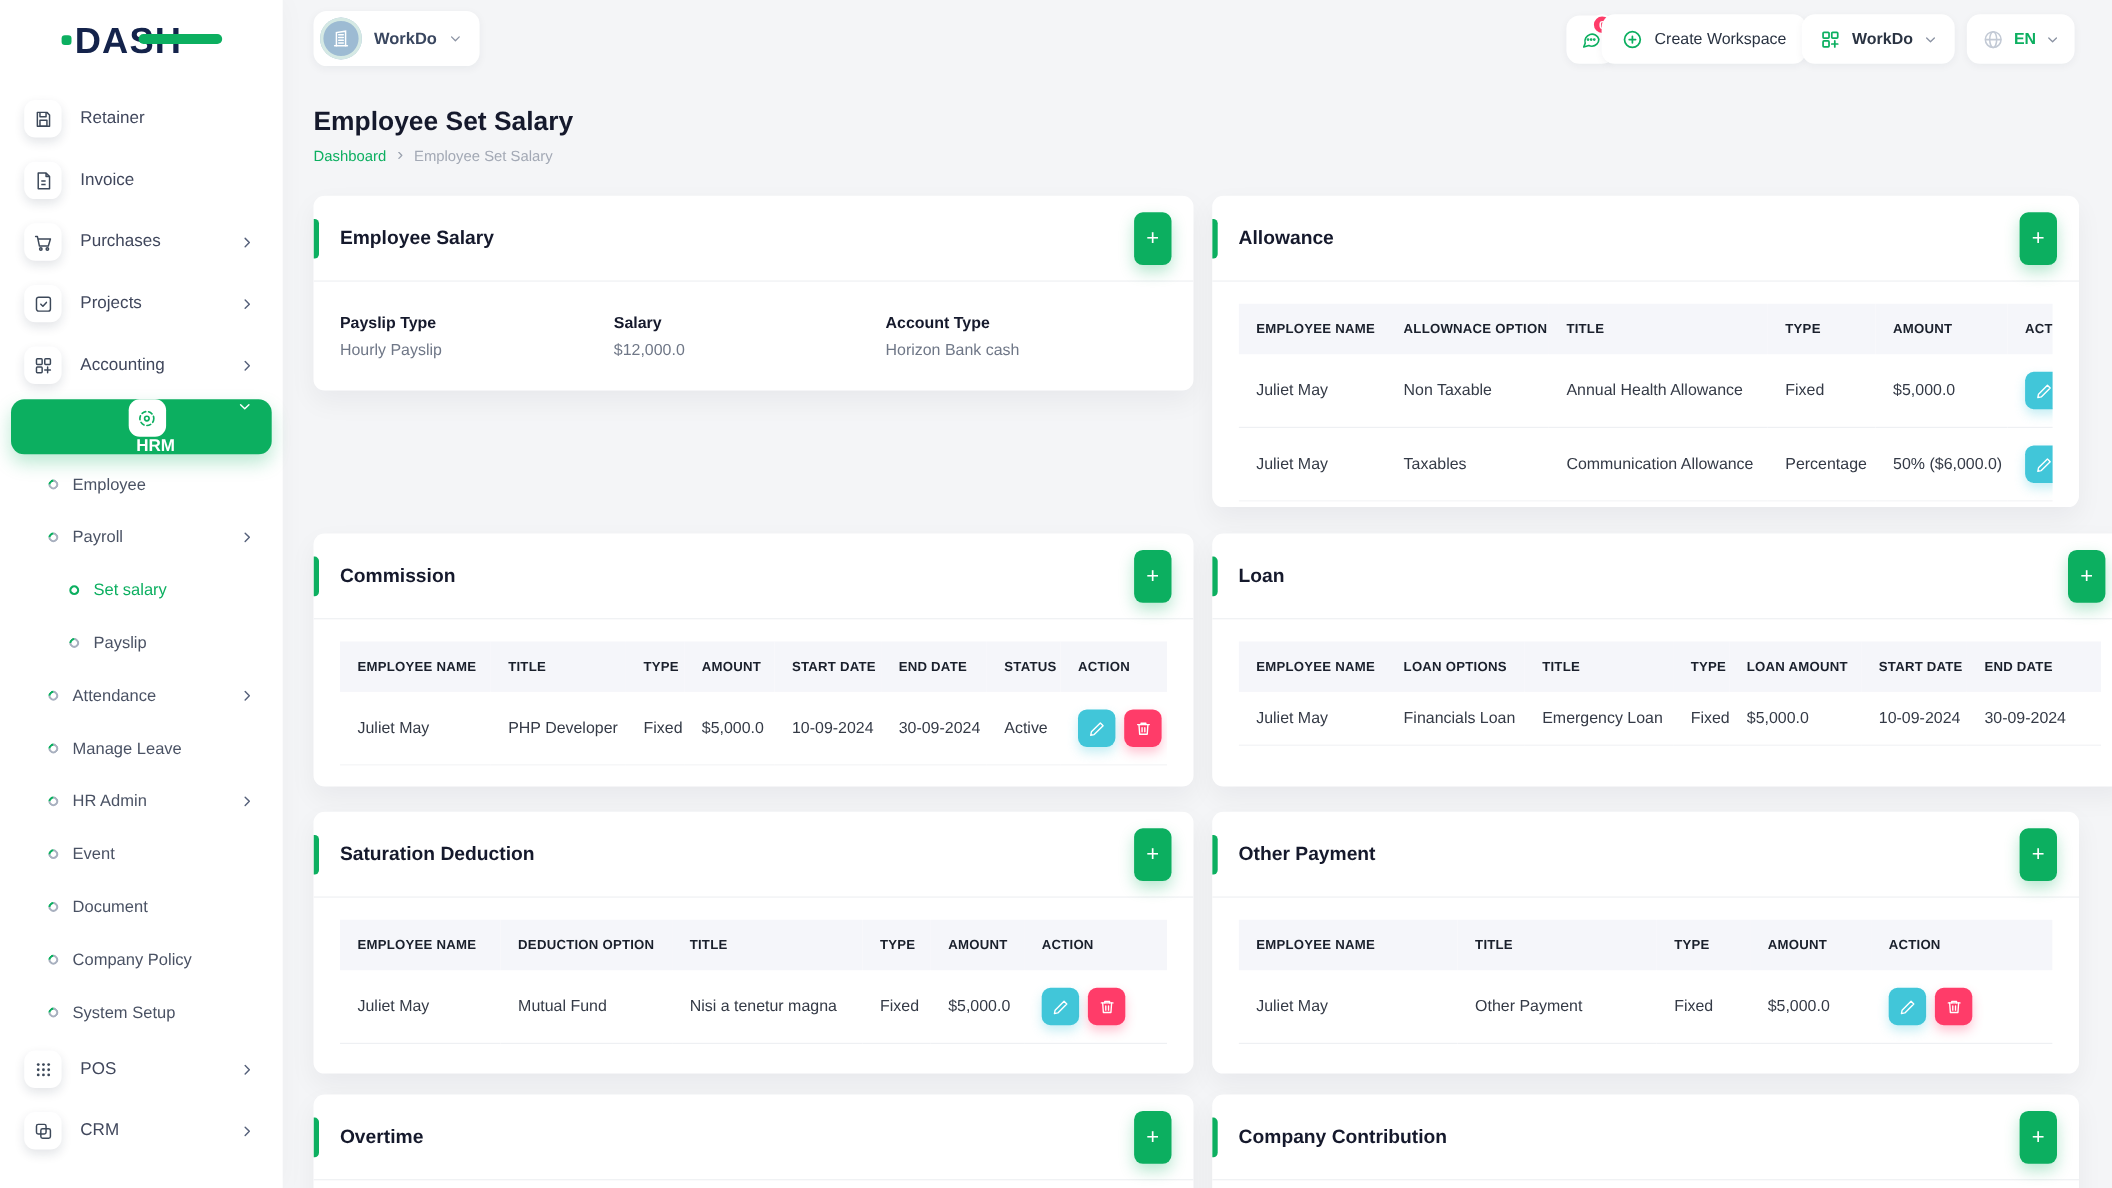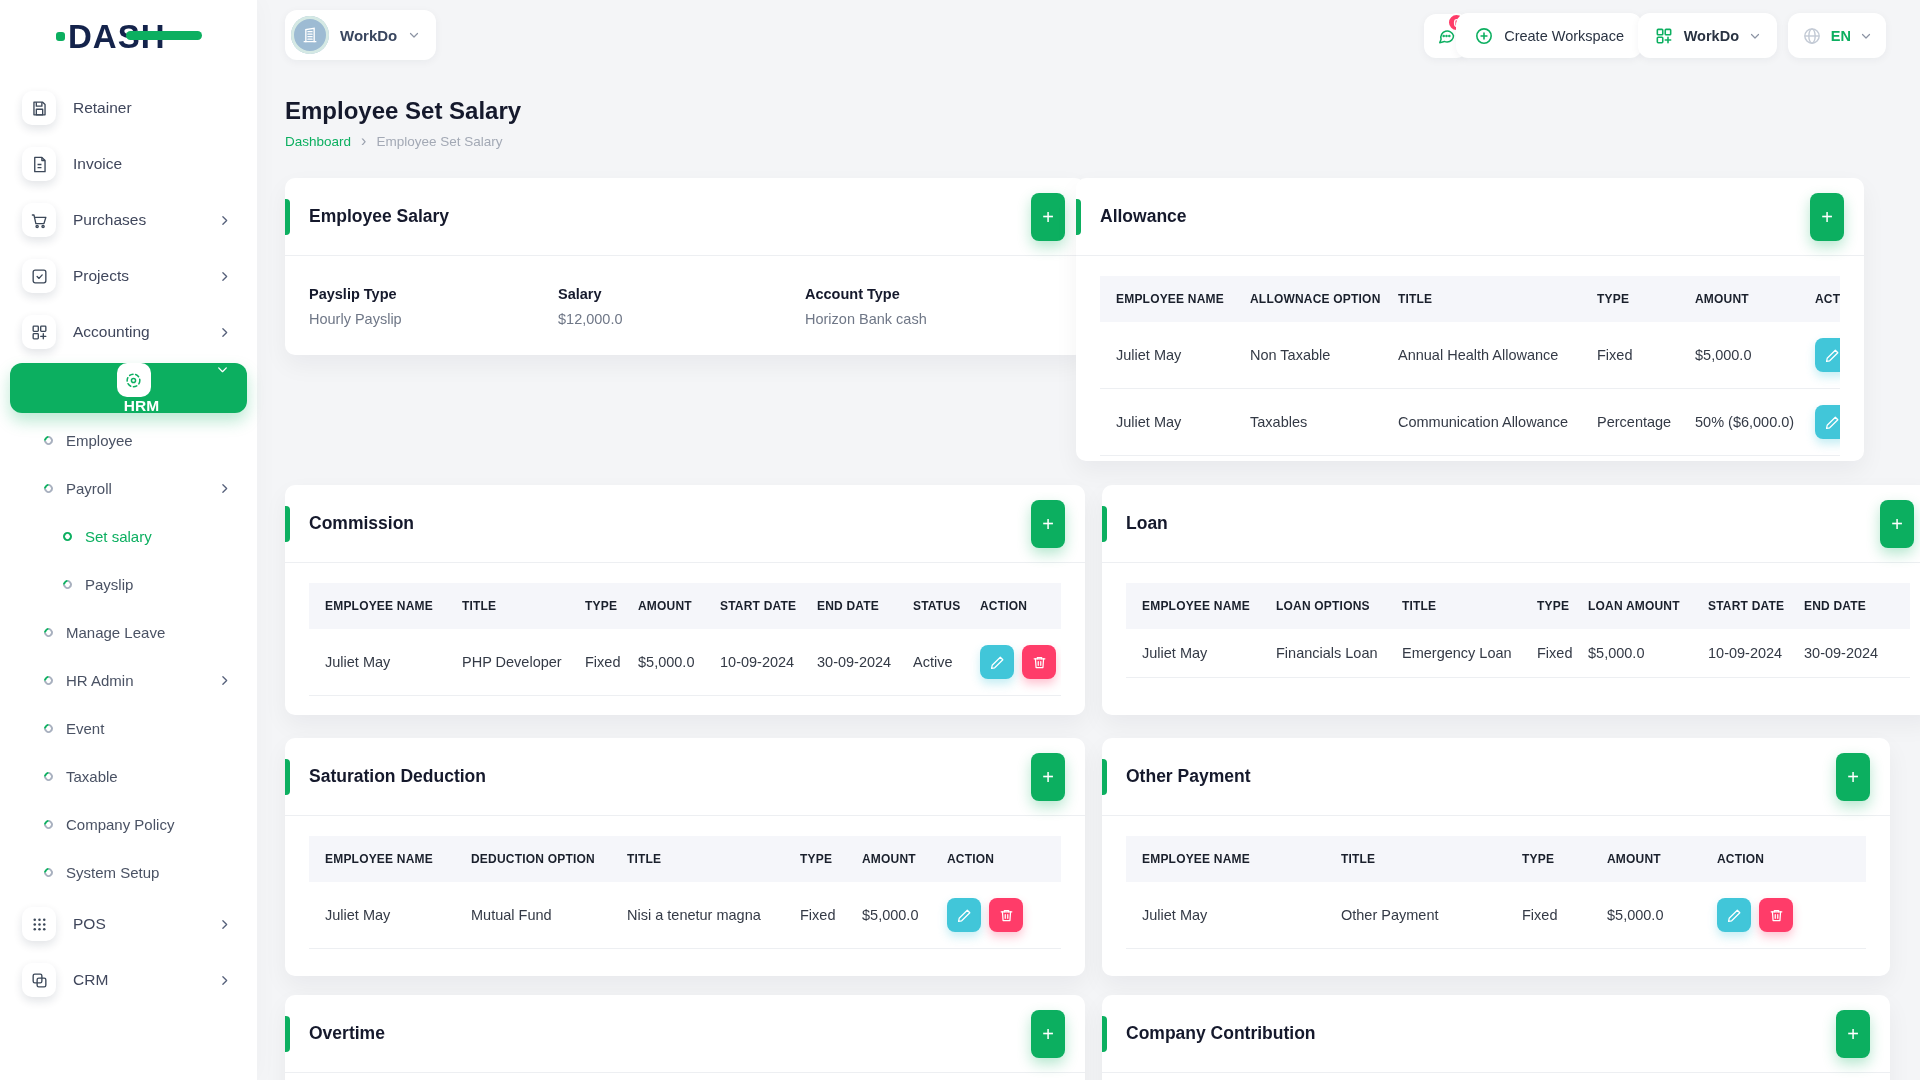--- a/index.html
+++ b/index.html
@@ -68,21 +68,21 @@
   
   .card { position:absolute; background:#fff; border-radius:10px; box-shadow:0 10px 24px rgba(16,24,40,.05); overflow:hidden; }
   .card-header { position:relative; height:78px; display:flex; align-items:center; padding:0 24px; border-bottom:1px solid #edeff2; }
   .card-header::before { content:""; position:absolute; left:0; top:21px; width:5px; height:36px; background:var(--primary,#0CAF60); border-radius:0 4px 4px 0; }
   .card-title { font-size:17.5px; font-weight:700; color:#15192c; }
   .add-btn { position:absolute; right:20px; top:15px; width:34px; height:48px; border-radius:8px;
     background:var(--primary,#0CAF60); color:#fff; font-size:20px; font-weight:500;
     display:flex; align-items:center; justify-content:center; border:none; cursor:pointer;
     box-shadow:0 6px 14px rgba(12,175,96,.3); }
   #card-employee-salary { left:285px; top:178px; width:800px; height:177px; }
-  #card-allowance { left:1076px; top:178px; width:788px; height:283px; }
+  #card-allowance { left:1102px; top:178px; width:788px; height:283px; }
   #card-commission { left:285px; top:485px; width:800px; height:230px; }
   #card-loan { left:1102px; top:485px; width:832px; height:230px; }
   #card-saturation { left:285px; top:738px; width:800px; height:238px; }
   #card-other-payment { left:1102px; top:738px; width:788px; height:238px; }
   #card-overtime { left:285px; top:995px; width:800px; height:170px; }
   #card-company-contribution { left:1102px; top:995px; width:788px; height:170px; }
   .fields { display:grid; grid-template-columns:249px 247px 1fr; padding:30px 24px; }
   .field-label { font-size:14.5px; font-weight:700; color:#15192c; }
   .field-value { font-size:14.5px; color:#6f7787; margin-top:9px; }
   .table-wrap { margin:20px 24px 0 24px; overflow:hidden; }
@@ -217,38 +217,47 @@
       <div class="submenu-item level2 active">
         <span class="bullet"></span>
         <span class="submenu-label">Set salary</span>
       </div>
       <div class="submenu-item level2">
         <span class="bullet"></span>
         <span class="submenu-label">Payslip</span>
       </div>
       <div class="submenu-item">
         <span class="bullet"></span>
+        <span class="submenu-label">Attendance</span>
+        <span class="menu-arrow">
+            <svg viewBox="0 0 24 24" fill="none" stroke="currentColor" stroke-width="2.4" stroke-linecap="round" stroke-linejoin="round">
+              <path d="M9 5l7 7-7 7"></path>
+            </svg>
+          </span>
+      </div>
+      <div class="submenu-item">
+        <span class="bullet"></span>
         <span class="submenu-label">Manage Leave</span>
       </div>
       <div class="submenu-item">
         <span class="bullet"></span>
         <span class="submenu-label">HR Admin</span>
         <span class="menu-arrow">
             <svg viewBox="0 0 24 24" fill="none" stroke="currentColor" stroke-width="2.4" stroke-linecap="round" stroke-linejoin="round">
               <path d="M9 5l7 7-7 7"></path>
             </svg>
           </span>
       </div>
       <div class="submenu-item">
         <span class="bullet"></span>
         <span class="submenu-label">Event</span>
       </div>
       <div class="submenu-item">
         <span class="bullet"></span>
-        <span class="submenu-label">Taxable</span>
+        <span class="submenu-label">Document</span>
       </div>
       <div class="submenu-item">
         <span class="bullet"></span>
         <span class="submenu-label">Company Policy</span>
       </div>
       <div class="submenu-item">
         <span class="bullet"></span>
         <span class="submenu-label">System Setup</span>
       </div>
 

